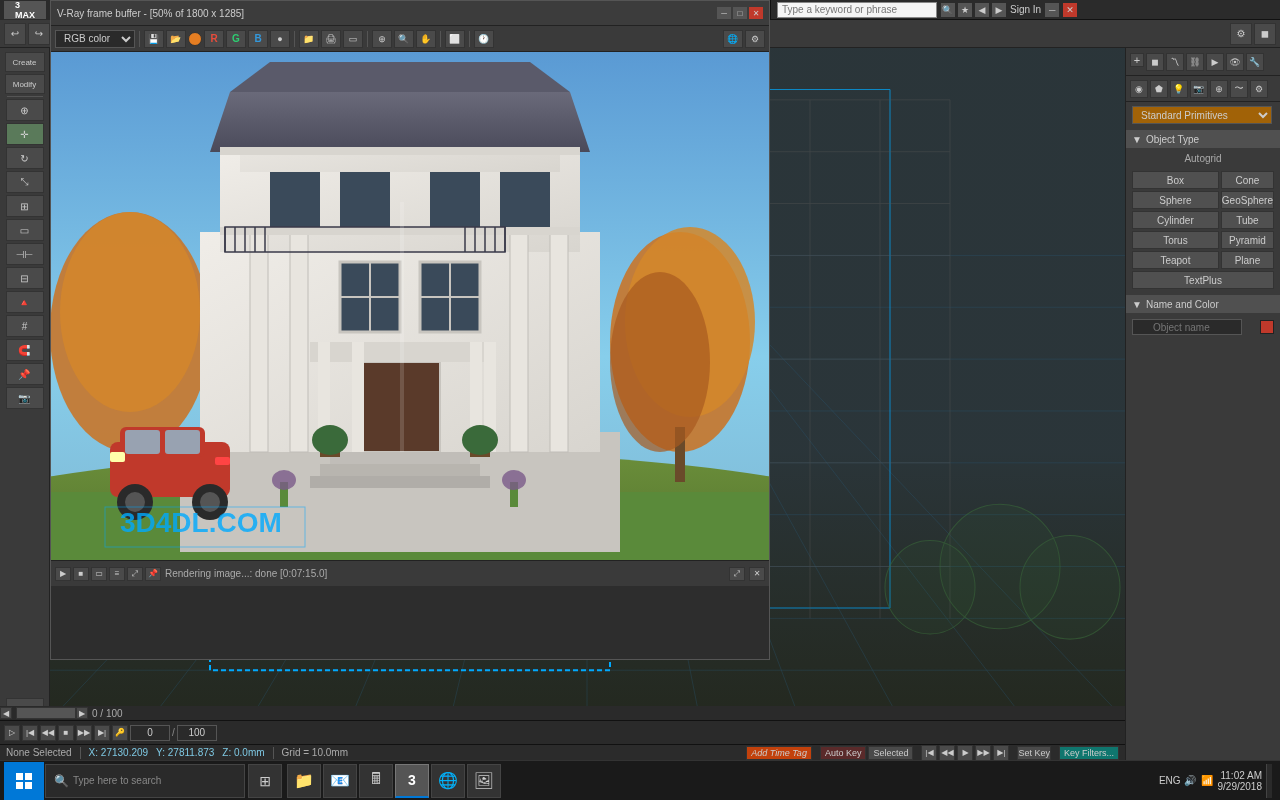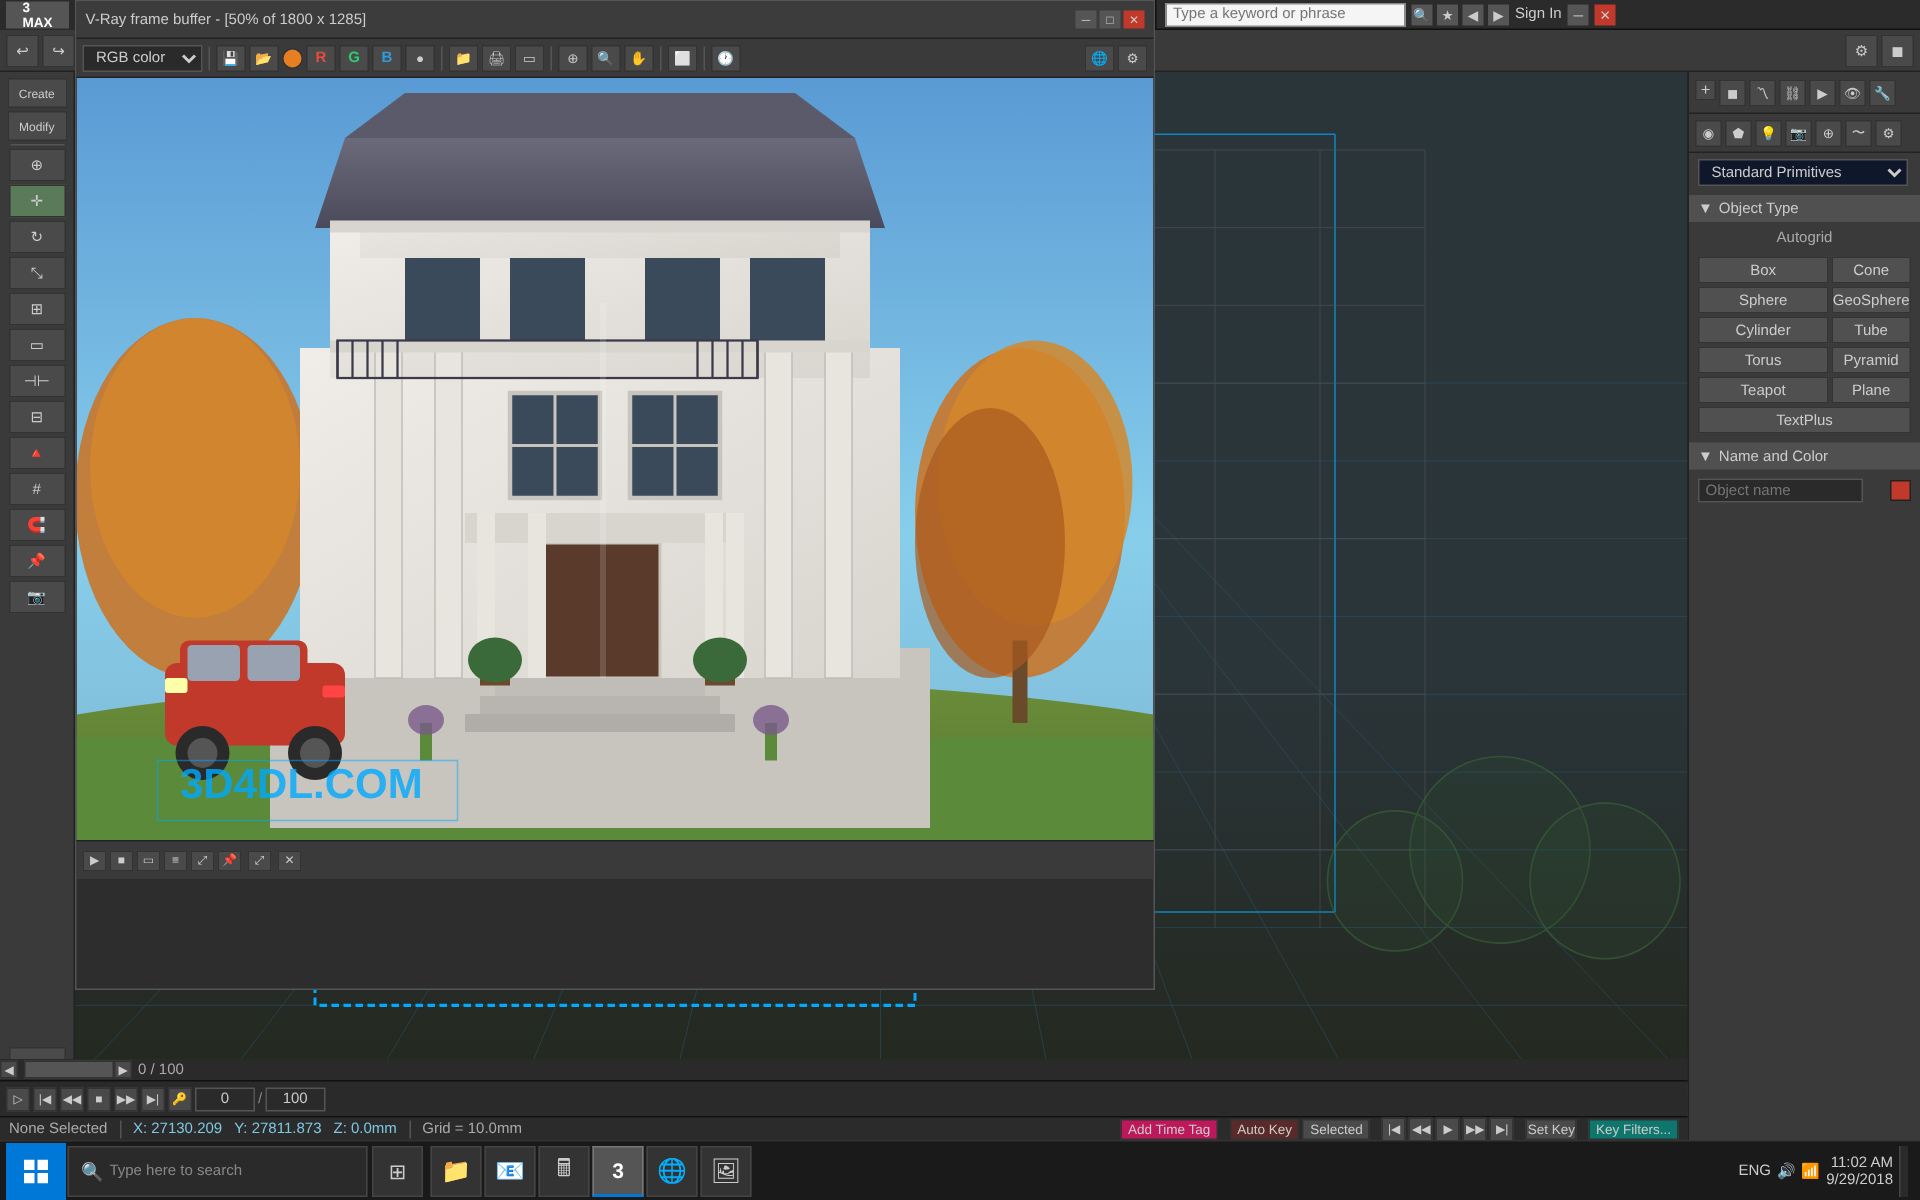--- a/index.html
+++ b/index.html
@@ -49,21 +49,21 @@
     .left-sidebar { position: absolute; top: 48px; left: 0; width: 50px; height: 700px; background: #3a3a3a; border-right: 1px solid #222; display: flex; flex-direction: column; align-items: center; padding: 4px 0; gap: 2px; }
     .ls-btn { width: 40px; height: 20px; background: #4a4a4a; border: 1px solid #333; cursor: pointer; display: flex; align-items: center; justify-content: center; font-size: 9px; color: #ccc; }
     .ls-tool { width: 38px; height: 22px; background: #4a4a4a; border: 1px solid #333; cursor: pointer; display: flex; align-items: center; justify-content: center; font-size: 10px; color: #ccc; }
 
     
     .right-panel { position: absolute; top: 48px; right: 0; width: 155px; height: 750px; background: #3a3a3a; border-left: 1px solid #222; }
     .rp-toolbar { height: 28px; background: #3a3a3a; display: flex; align-items: center; justify-content: space-between; padding: 0 4px; border-bottom: 1px solid #222; }
     .rp-tb-btn { width: 18px; height: 18px; background: #4a4a4a; border: 1px solid #333; cursor: pointer; display: flex; align-items: center; justify-content: center; font-size: 9px; color: #ccc; }
     .rp-icon-row { height: 26px; background: #3a3a3a; display: flex; align-items: center; padding: 0 4px; gap: 2px; border-bottom: 1px solid #222; }
     .rp-icon { width: 18px; height: 18px; background: #4a4a4a; border: 1px solid #333; cursor: pointer; display: flex; align-items: center; justify-content: center; font-size: 9px; color: #ccc; }
-    .rp-dropdown { width: 140px; height: 18px; background: #0f172a; border: 1px solid #555; color: #ccc; font-size: 10px; padding: 0 4px; margin: 4px 6px; }
+    .rp-dropdown { width: 140px; height: 18px; background: #a16207; border: 1px solid #555; color: #ccc; font-size: 10px; padding: 0 4px; margin: 4px 6px; }
     .rp-section-header { background: #505050; height: 18px; display: flex; align-items: center; padding: 0 6px; font-size: 10px; color: #ccc; cursor: pointer; margin: 2px 0; }
     .rp-autoland { font-size: 10px; color: #aaa; text-align: center; padding: 3px 0; }
     .obj-type-grid { display: grid; grid-template-columns: 1fr; gap: 2px; padding: 4px 6px; }
     .obj-btn { height: 18px; background: #505050; border: 1px solid #333; cursor: pointer; font-size: 10px; color: #ccc; display: flex; align-items: center; justify-content: center; }
     .rp-name-color { background: #3a3a3a; padding: 4px 6px; display: flex; align-items: center; justify-content: space-between; }
     .color-swatch { width: 14px; height: 14px; background: #c0392b; border: 1px solid #222; cursor: pointer; }
 
     
     .viewport-3d { position: absolute; top: 48px; left: 50px; right: 155px; bottom: 80px; background: #1e1e1e; overflow: hidden; }
 
@@ -218,21 +218,21 @@
       <div class="obj-btn">Pyramid</div>
       <div class="obj-btn">Teapot</div>
       <div class="obj-btn">Plane</div>
       <div class="obj-btn" style="grid-column:1/3;">TextPlus</div>
     </div>
     <div class="rp-section-header">
       <span style="margin-right:4px;">▼</span>
       <span>Name and Color</span>
     </div>
     <div class="rp-name-color">
-      <input type="text" style="width: 110px; height: 16px; background: rgb(42, 42, 42); border: 1px solid rgb(85, 85, 85); color: rgb(204, 204, 204); font-size: 10px; padding: 0px 4px;" placeholder="Object name">
+      <input type="text" style="width: 110px; height: 16px; background: rgb(42, 42, 42); border: 1px solid rgb(85, 85, 85); color: rgb(204, 204, 204); font-size: 10px; padding: 0px 20px;" placeholder="Object name">
       <div class="color-swatch"></div>
     </div>
   </div>
 
   <div class="viewport-3d" style="left:50px;right:155px;top:48px;bottom:80px;position:absolute;background:#1a1a1a;overflow:hidden;">
 
     <svg class="viewport-svg" viewBox="0 0 1075 648" preserveAspectRatio="none">
 
       <defs>
         <linearGradient id="skyGrad" x1="0%" y1="0%" x2="0%" y2="100%">
@@ -401,21 +401,21 @@
 
   <div style="position:absolute;bottom:40px;left:0;right:155px;height:16px;background:#2b2b2b;display:flex;align-items:center;padding:0 6px;gap:8px;border-top:1px solid #111;">
     <span style="font-size:10px;color:#aaa;">None Selected</span>
     <span style="width:1px;height:12px;background:#555;"></span>
     <span style="font-size:10px;color:#7ec8e3;">X: 27130.209</span>
     <span style="font-size:10px;color:#7ec8e3;">Y: 27811.873</span>
     <span style="font-size:10px;color:#7ec8e3;">Z: 0.0mm</span>
     <span style="width:1px;height:12px;background:#555;"></span>
     <span style="font-size:10px;color:#aaa;">Grid = 10.0mm</span>
     <span style="flex:1;"></span>
-    <div style="height:14px;background:#be185d;border:1px solid #333;cursor:pointer;font-size:9px;color:#ccc;padding:0 4px;display:flex;align-items:center;">Add Time Tag</div>
+    <div style="height:14px;background:#c2410c;border:1px solid #333;cursor:pointer;font-size:9px;color:#ccc;padding:0 4px;display:flex;align-items:center;font-style:italic;">Add Time Tag</div>
     <div style="display:flex;gap:2px;align-items:center;">
       <div style="height:14px;background:#5a2a2a;border:1px solid #333;cursor:pointer;font-size:9px;color:#ccc;padding:0 4px;display:flex;align-items:center;">Auto Key</div>
       <div style="height:14px;background:#4a4a4a;border:1px solid #333;cursor:pointer;font-size:9px;color:#ccc;padding:0 4px;display:flex;align-items:center;">Selected</div>
     </div>
     <div style="display:flex;gap:2px;align-items:center;">
       <div class="anim-btn">|◀</div>
       <div class="anim-btn">◀◀</div>
       <div class="anim-btn">▶</div>
       <div class="anim-btn">▶▶</div>
       <div class="anim-btn">▶|</div>
@@ -606,20 +606,21 @@
 
   <div class="vray-bottom">
     <div style="display:flex;gap:2px;align-items:center;">
       <div class="vray-bot-btn">▶</div>
       <div class="vray-bot-btn">■</div>
       <div class="vray-bot-btn">▭</div>
       <div class="vray-bot-btn">≡</div>
       <div class="vray-bot-btn">⤢</div>
       <div class="vray-bot-btn">📌</div>
     </div>
+    <span class="vray-status">Rendering image...: done [0:07:15.0]</span>
     <div class="vray-bot-btn">⤢</div>
     <div class="vray-bot-btn">✕</div>
   </div>
 </div>
 
 <div style="position:fixed;bottom:0;left:0;right:0;height:40px;background:#1a1a1a;display:flex;align-items:center;padding:0 4px;gap:1px;z-index:1000;border-top:1px solid #333;">
 
   <div style="width:40px;height:38px;background:#0078d7;border:none;cursor:pointer;display:flex;align-items:center;justify-content:center;flex-shrink:0;">
     <svg width="16" height="16" viewBox="0 0 16 16">
       <rect x="0" y="0" width="7" height="7" fill="white"></rect>

